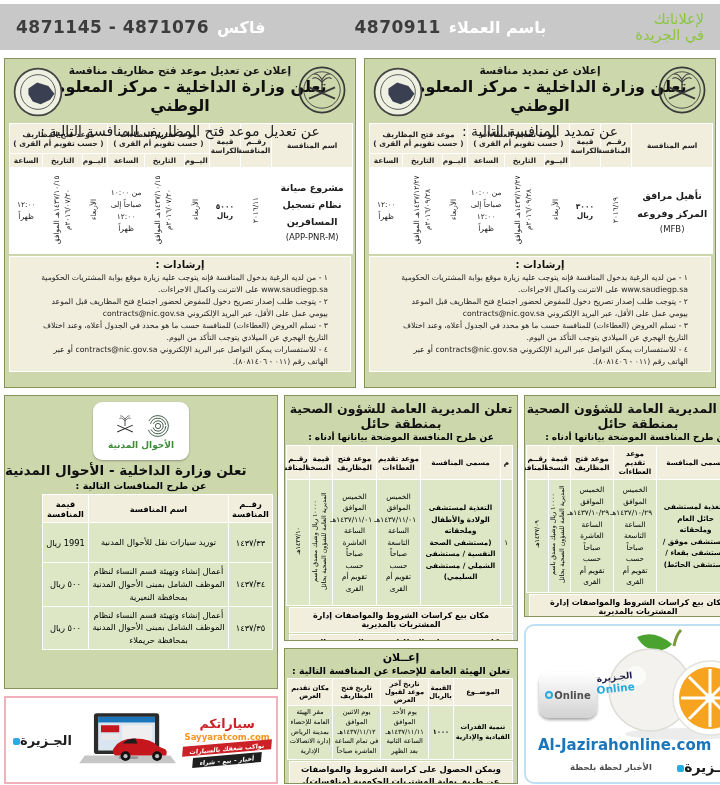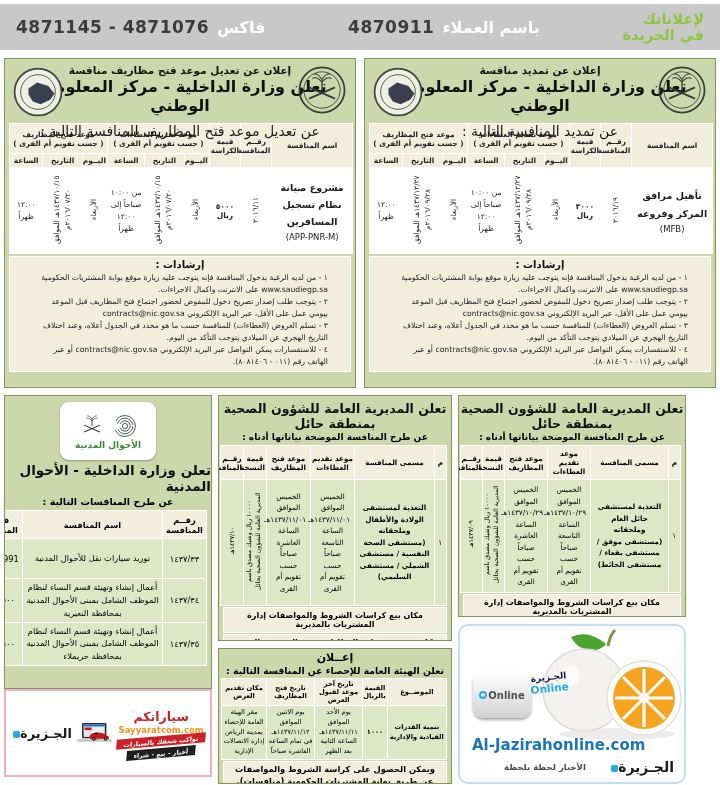--- a/index.html
+++ b/index.html
@@ -5,21 +5,21 @@
   * { margin:0; padding:0; box-sizing:border-box; }
   body { background:#fff; font-family:"DejaVu Sans", sans-serif; }
   .page { position:relative; width:720px; height:785px; background:#fff; overflow:hidden; }
 
   
   .topbar { position:absolute; top:4px; left:0; width:720px; height:46px; background:#c8c8c8;
             display:flex; align-items:center; justify-content:space-between; padding:0 16px; }
   .grp { display:flex; align-items:center; gap:8px; }
   .wlabel { color:#fff; font-weight:bold; font-size:16px; }
   .num { color:#3c3c3c; font-weight:bold; font-size:17px; letter-spacing:.5px; }
-  .brand { color:#8cc63e; font-weight:bold; font-size:14.5px; text-align:right; line-height:1.12; }
+  .brand { color:#8cc63e; font-weight:normal; font-size:14.5px; text-align:right; line-height:1.12; }
 
   
   .main { position:absolute; top:58px; left:4px; width:712px; }
   .gbox { background:#cdd7ac; border:1px solid #85935c; overflow:hidden; }
   .rtl { direction:rtl; }
 
   .toprow { display:flex; gap:8px; }
   .moibox { width:352px; height:330px; position:relative; }
   .moi-head { position:relative; height:62px; padding-top:5px; }
   .ann { font-size:10.5px; font-weight:bold; text-align:center; color:#131313; }
@@ -41,32 +41,32 @@
   .rot { writing-mode:vertical-rl; transform:rotate(180deg); display:inline-block; font-size:7.3px; line-height:1.5; max-height:80px; }
   .fee { font-size:8px; font-weight:bold; }
   .time { font-size:7.3px; line-height:1.6; }
 
   .instructions { background:#f2eedd; border:1px solid #fff; margin:2px 4px 4px; padding:2px 22px 3px; }
   .ins-title { text-align:center; font-weight:bold; font-size:10px; margin-bottom:2px; color:#111; }
   .ins-item { font-size:7.7px; line-height:1.5; text-align:right; color:#222; margin-bottom:1px; }
 
   
   .midrow { display:flex; gap:6px; margin-top:7px; }
-  .colL { width:208px; display:flex; flex-direction:column; }
+  .colL { width:274px; display:flex; flex-direction:column; gap:7px; }
   .colM { width:234px; display:flex; flex-direction:column; gap:7px; }
   .colR { width:228px; display:flex; flex-direction:column; gap:7px; }
 
   
   .civilbox { height:294px; }
   .civil-logo { width:96px; height:58px; background:#fff; border-radius:9px; margin:6px auto 2px;
                 display:flex; flex-direction:column; align-items:center; justify-content:center;
                 box-shadow:0 1px 2px rgba(0,0,0,.3); }
   .logo-icons { display:flex; align-items:center; gap:7px; }
   .logo-text { color:#3d8b37; font-weight:bold; font-size:9px; margin-top:1px; }
-  .civ-title { font-size:13.5px; font-weight:bold; text-align:right; color:#101010; }
+  .civ-title { font-size:13.5px; font-weight:bold; text-align:left; color:#101010; }
   .civ-sub { font-size:9.5px; font-weight:bold; text-align:center; margin:2px 0 3px; }
   .civtable { margin:0 4px; width:230px; table-layout:fixed; }
   .civtable th { background:#f2eedd; font-size:8.3px; font-weight:bold; height:28px; }
   .civtable td { background:#dde6c5; font-size:8.3px; text-align:center; vertical-align:middle; height:40px; }
   .cname { font-weight:normal; font-size:7.7px; line-height:1.55; padding:2px 3px; }
 
   
   .hailM { height:246px; }
   .hailR { height:222px; }
   .hail-title { font-size:12.5px; font-weight:bold; text-align:center; margin-top:5px; color:#101010; }

